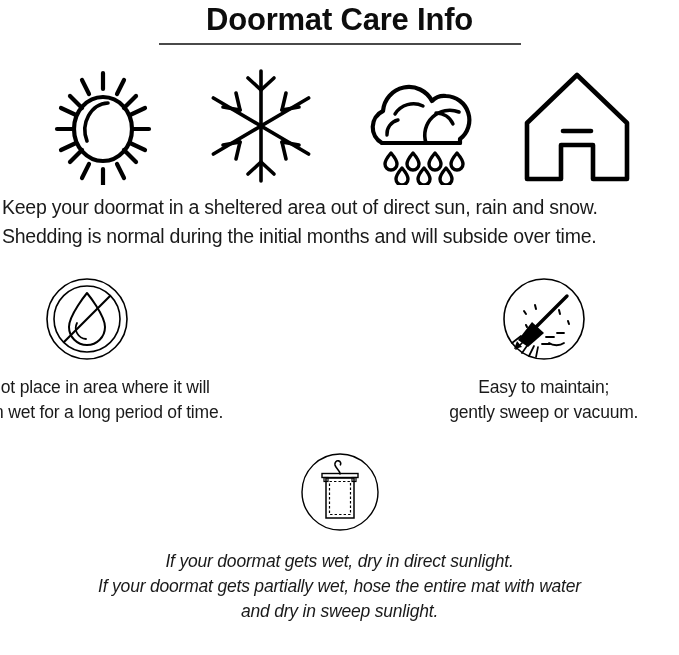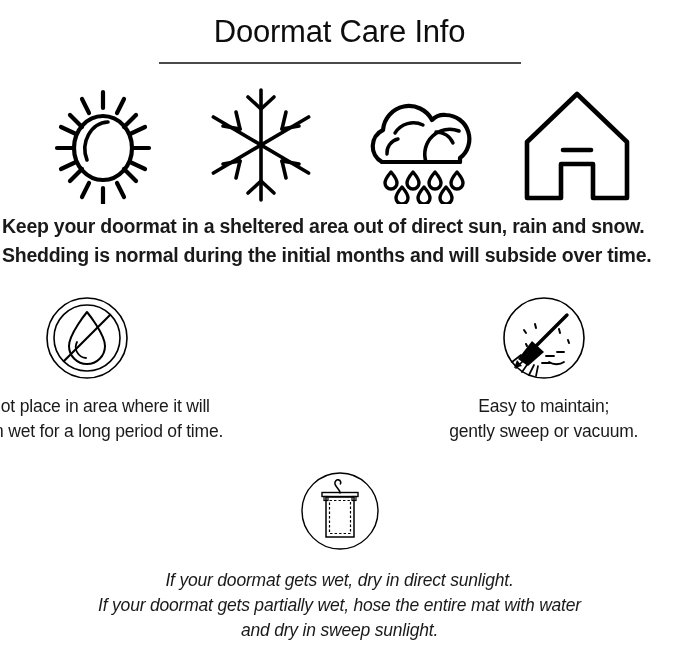--- a/index.html
+++ b/index.html
@@ -17,26 +17,26 @@
   }
 
   
   .title-block {
     width: 100%;
     text-align: center;
     padding-top: 2px;
   }
   .title {
     font-family: "Liberation Sans", sans-serif;
-    font-weight: normal;
+    font-weight: bold;
     font-size: 31px;
     letter-spacing: -0.2px;
     line-height: 36px;
     color: #0d0d0d;
-    margin: 12px;
+    margin: 0;
     display: block;
   }
   .title-rule {
     width: 362px;
     height: 2px;
     background: #4a4a4a;
     margin: 5px auto 0 auto;
   }
 
   
@@ -55,21 +55,21 @@
     align-items: flex-end;
     justify-content: center;
   }
 
   
   .para {
     font-family: "Liberation Sans", sans-serif;
     font-size: 19.5px;
     line-height: 29px;
     color: #1a1a1a;
-    font-weight: 700;
+    font-weight: 400;
   }
   .intro-para {
     padding: 8px 2px 0 2px;
     text-align: left;
     letter-spacing: -0.25px;
   }
   .intro-para .line { display: block; white-space: nowrap; }
 
   
   .two-col {

